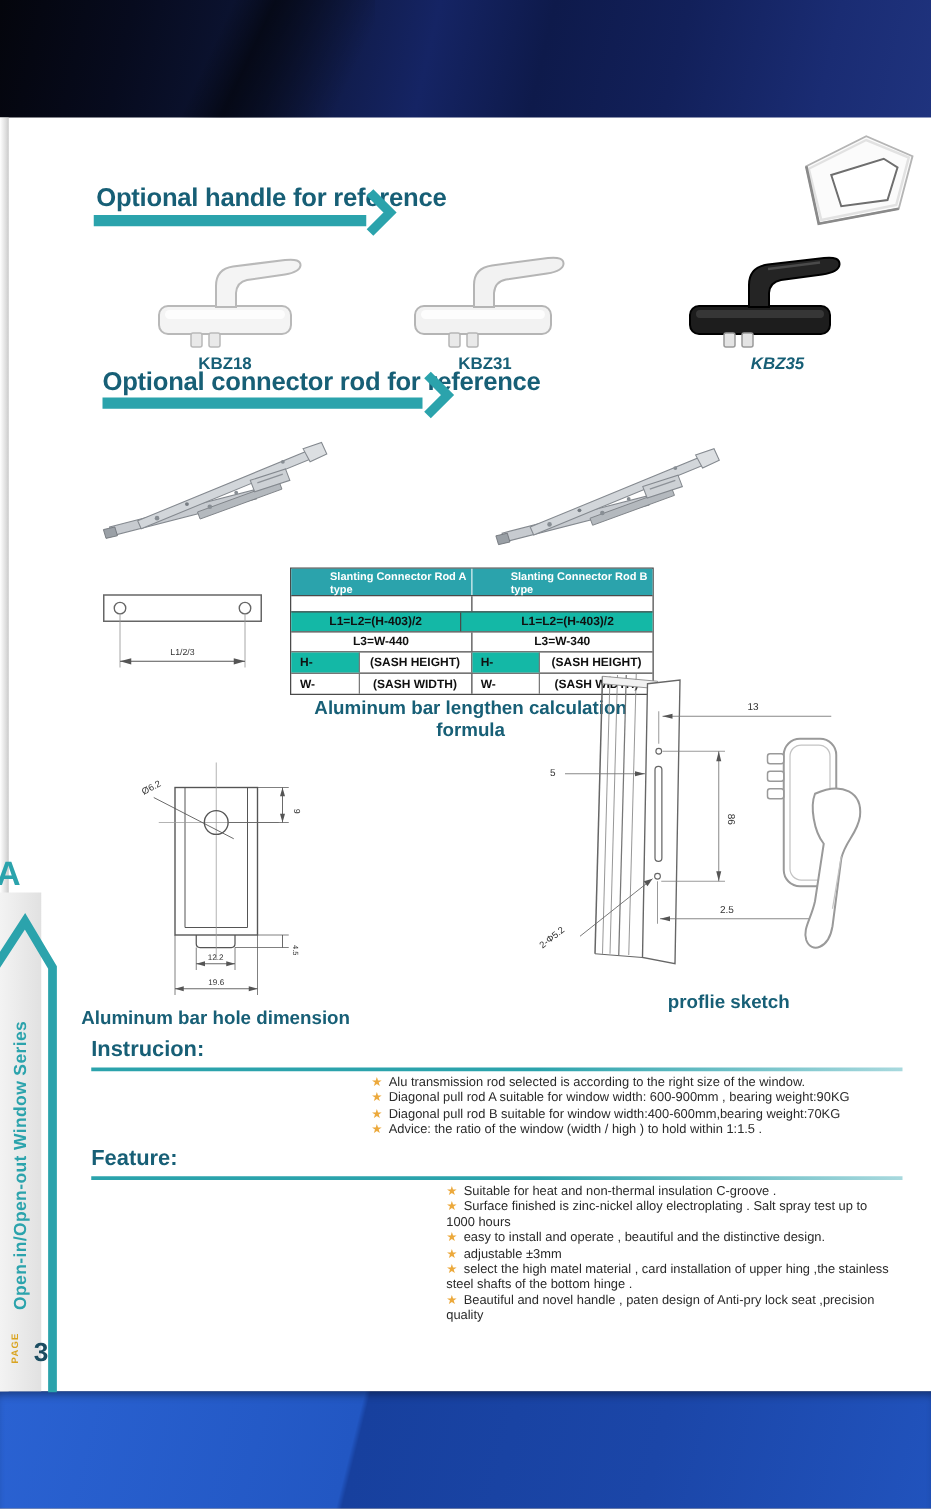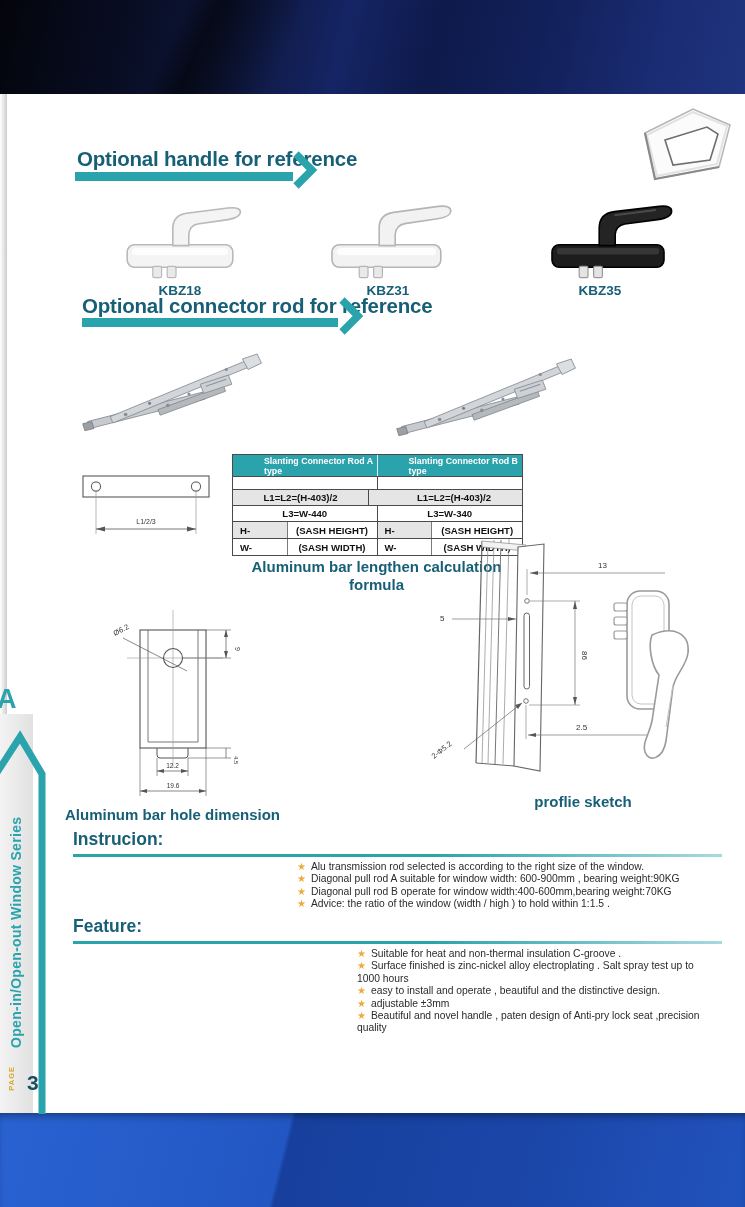--- a/index.html
+++ b/index.html
@@ -34,21 +34,21 @@
   .t-row{display:flex;border-top:1px solid #4a4a4a;}
   .t-cell{width:50%;display:flex;align-items:center;justify-content:center;font-size:9.6px;
           font-weight:bold;color:#101010;border-right:1px solid #4a4a4a;box-sizing:border-box;}
   .t-cell:last-child{border-right:none;}
   .t-k{width:38%;display:flex;align-items:center;padding-left:7px;box-sizing:border-box;
        border-right:1px solid #7a7a7a;font-size:9.6px;font-weight:bold;color:#101010;}
   .t-v{width:62%;display:flex;align-items:center;justify-content:center;font-size:9.6px;
        font-weight:bold;color:#101010;}
   .kv{display:flex;width:50%;border-right:1px solid #4a4a4a;box-sizing:border-box;}
   .kv:last-child{border-right:none;}
-  .bg-alt{background:#e5e5e5;gap:17px;}
+  .bg-alt{background:#14b8a6;gap:17px;}
 
   .drawing-caption{color:#175f76;font-weight:bold;font-size:15px;text-align:center;line-height:18px;}
 
   
   .blk-title{color:#175f76;font-weight:bold;font-size:17.5px;}
   .blk-line{height:3px;background:linear-gradient(to right,#2ba3ac 0%,#2ba3ac 55%,#a8d9de 100%);}
   .bullets{list-style:none;margin:0;padding:0;font-size:10.3px;line-height:12.4px;color:#2a2a2a;}
   .bullets li{margin:0;}
   .star{color:#eca93c;font-size:10px;margin-right:5px;}
 
@@ -105,21 +105,21 @@
   <div class="abs model-label" style="left:308px;top:283px;width:160px;">KBZ31</div>
 
   <svg class="abs" style="left:528px;top:192px;" width="160" height="88" viewBox="0 0 200 110">
     <rect x="30" y="66" width="140" height="28" rx="9" fill="#1d1d1d" stroke="#000" stroke-width="2"></rect>
     <rect x="36" y="70" width="128" height="8" rx="4" fill="#3a3a3a" opacity=".9"></rect>
     <rect x="64" y="93" width="11" height="14" rx="2" fill="#e4e4e4" stroke="#9a9a9a" stroke-width="1.5"></rect>
     <rect x="82" y="93" width="11" height="14" rx="2" fill="#e4e4e4" stroke="#9a9a9a" stroke-width="1.5"></rect>
     <path d="M89,67 L89,45 Q89,27 108,24.5 L164,18 Q180,16.2 179.5,24.5 Q179,32 162,34.5 L121,40 Q110,42 109,53 L109,67 Z" fill="#242424" stroke="#000" stroke-width="2"></path>
     <path d="M108,29 L160,22.5" stroke="#4a4a4a" stroke-width="2.5" fill="none"></path>
   </svg>
-  <div class="abs model-label" style="left:520px;top:283px;width:160px;">KBZ35</div>
+  <div class="abs model-label" style="left:542px;top:283px;width:160px;font-style:italic;">KBZ35</div>
 
   <div class="abs sec-title" style="left:82px;top:294px;">Optional connector rod for reference</div>
   <div class="abs sec-bar" style="left:82px;top:318px;width:256px;"></div>
   <svg class="abs" style="left:337px;top:296px;" width="28" height="40" viewBox="0 0 28 40">
     <polyline points="5,4 21,20 5,36" fill="none" stroke="#2ba3ac" stroke-width="7.5"></polyline>
   </svg>
 
   <svg class="abs" style="left:82px;top:338px;" width="190" height="108" viewBox="0 0 270 120">
     <polygon points="8,102 172,60 175,70 11,112" fill="#c7cbd0" stroke="#84898f" stroke-width="1.2"></polygon>
     <polygon points="1,105 14,102 17,112 4,115" fill="#9aa0a6" stroke="#6f747a" stroke-width="1"></polygon>
@@ -287,31 +287,32 @@
 
   <div class="abs drawing-caption" style="left:448px;top:793px;width:270px;">
     <div>proflie sketch</div>
   </div>
 
   <div class="abs blk-title" style="left:73px;top:829px;">Instrucion:</div>
   <div class="abs blk-line" style="left:73px;top:854px;width:649px;"></div>
   <ul class="abs bullets" style="left:297px;top:861px;width:425px;">
     <li><span class="star">★</span><span>Alu transmission rod selected is according to the right size of the window.</span></li>
     <li><span class="star">★</span><span>Diagonal pull rod A suitable for window width: 600-900mm , bearing weight:90KG</span></li>
-    <li><span class="star">★</span><span>Diagonal pull rod B operate  for window width:400-600mm,bearing weight:70KG</span></li>
+    <li><span class="star">★</span><span>Diagonal pull rod B suitable  for window width:400-600mm,bearing weight:70KG</span></li>
     <li><span class="star">★</span><span>Advice: the ratio of the window (width / high ) to hold within 1:1.5 .</span></li>
   </ul>
 
   <div class="abs blk-title" style="left:73px;top:916px;">Feature:</div>
   <div class="abs blk-line" style="left:73px;top:941px;width:649px;"></div>
   <ul class="abs bullets" style="left:357px;top:948px;width:356px;">
     <li><span class="star">★</span><span>Suitable for heat and non-thermal insulation C-groove .</span></li>
     <li><span class="star">★</span><span>Surface finished is zinc-nickel alloy electroplating . Salt spray test up to 1000 hours</span></li>
     <li><span class="star">★</span><span>easy to install  and operate , beautiful and the  distinctive design.</span></li>
     <li><span class="star">★</span><span>adjustable ±3mm</span></li>
+    <li><span class="star">★</span><span>select the  high matel material , card installation of upper hing ,the stainless steel shafts of the bottom hinge .</span></li>
     <li><span class="star">★</span><span>Beautiful and novel handle , paten design of Anti-pry lock seat ,precision quality</span></li>
   </ul>
 
   <div class="abs" id="sidebar-panel"></div>
   <svg class="abs" style="left:-6px;top:712px;" width="54" height="402" viewBox="0 0 54 402">
     <path d="M2,62 L26,25 L48,62 L48,402" fill="none" stroke="#2ba3ac" stroke-width="7"></path>
   </svg>
   <div class="abs" id="sidebar-letter">A</div>
   <div class="abs" id="series-text">Open-in/Open-out Window Series</div>
   <div class="abs" id="page-word">PAGE</div>

